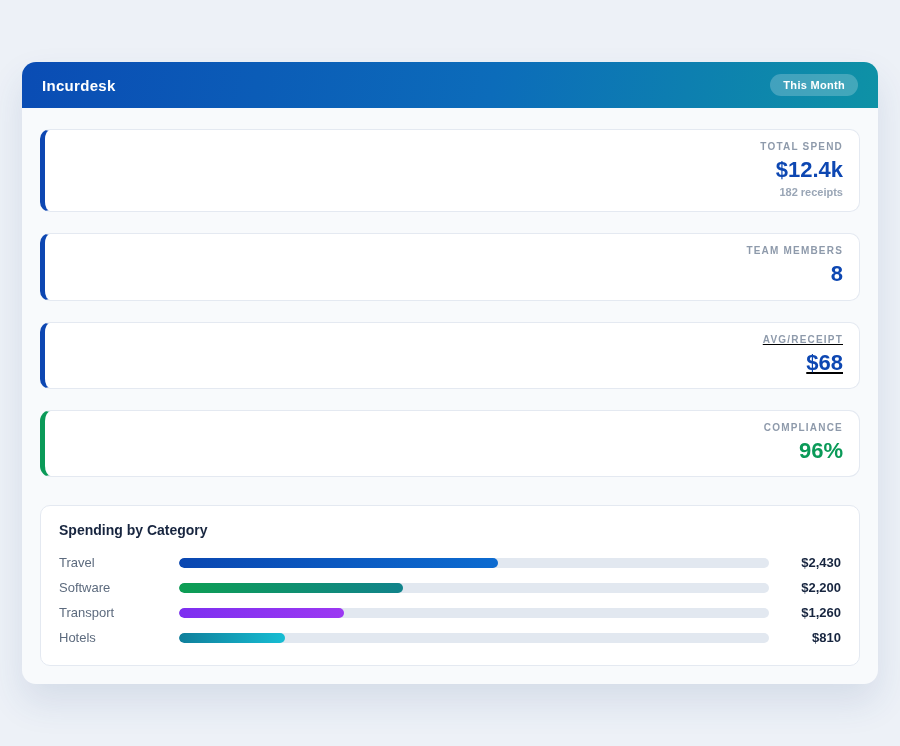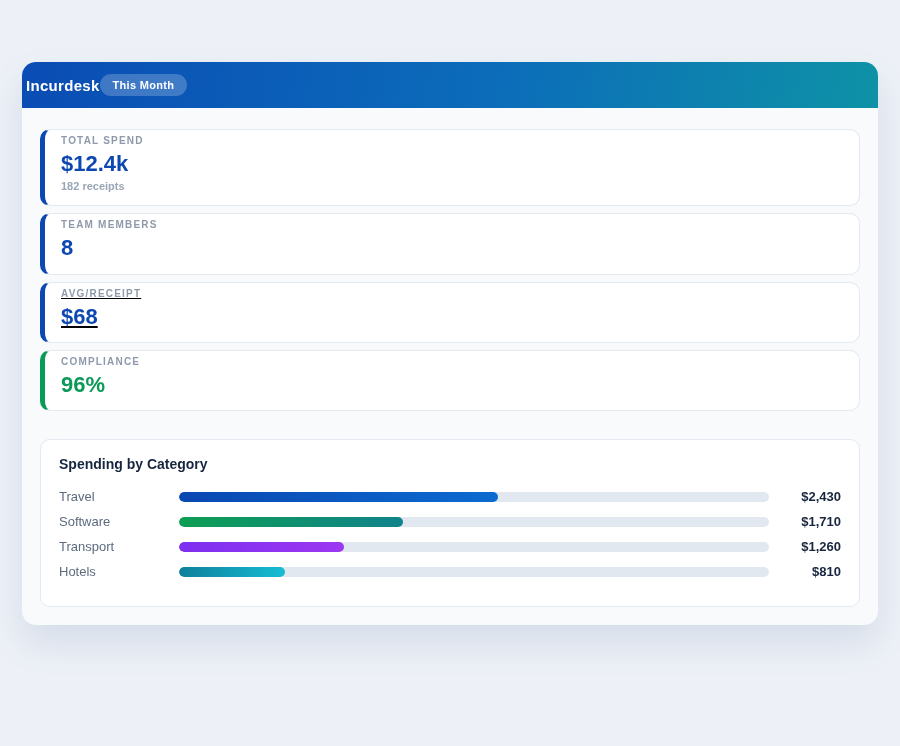--- a/index.html
+++ b/index.html
@@ -16,21 +16,22 @@
     border-radius: 14px;
     background: #f8fafc;
     box-shadow: 0 18px 36px rgba(45, 75, 135, 0.12);
     overflow: hidden;
   }
   .header {
     height: 46px;
     background: linear-gradient(100deg, #0a4cb4 0%, #0c6cba 55%, #0e92a6 100%);
     display: flex;
     align-items: center;
-    padding: 0 4px;
+    justify-content: space-between;
+    padding: 0 20px;
   }
   .app-title {
     color: #ffffff;
     font-weight: bold;
     font-size: 15px;
     letter-spacing: 0.3px;
   }
   .badge {
     background: rgba(255, 255, 255, 0.22);
     color: #ffffff;
@@ -40,22 +41,23 @@
     border-radius: 999px;
     letter-spacing: 0.3px;
     cursor: pointer;
   }
   .content { padding: 21px 18px 18px; }
   .stat-card {
     background: #ffffff;
     border: 1px solid #e4e9f1;
     border-left: 5px solid #0d47b2;
     border-radius: 10px;
-    padding: 5px 16px 13px;
-    margin-bottom: 7px;
+    padding: 11px 16px 13px;
+    margin-bottom: 21px;
+    text-align: right;
   }
   .stat-label {
     font-size: 10px;
     font-weight: bold;
     color: #8e9aab;
     letter-spacing: 1.2px;
   }
   .stat-value {
     font-size: 22px;
     font-weight: bold;
@@ -66,21 +68,21 @@
   .stat-sub {
     font-size: 11px;
     color: #9aa6b6;
     margin-top: 4px;
     font-weight: bold;
   }
   .chart-card {
     background: #ffffff;
     border: 1px solid #e4e9f1;
     border-radius: 10px;
-    padding: 16px 18px 22px;
+    padding: 16px 18px 15px;
     margin-top: 28px;
   }
   .chart-title {
     font-size: 14px;
     font-weight: bold;
     color: #17253f;
     margin-bottom: 12px;
   }
   .chart-row {
     display: flex;
@@ -134,41 +136,41 @@
     <div class="stat-card" style="border-left-color: rgb(13, 71, 178);">
       <div class="stat-label">TEAM MEMBERS</div>
       <div class="stat-value" style="color: rgb(13, 71, 178);">8</div>
     </div>
 
     <div class="stat-card" style="border-left-color: rgb(13, 71, 178); text-decoration: underline;">
       <div class="stat-label">AVG/RECEIPT</div>
       <div class="stat-value" style="color: rgb(13, 71, 178);">$68</div>
     </div>
 
-    <div class="stat-card" style="border-left-color: rgb(10, 154, 88);">
+    <div class="stat-card" style="border-left-color: rgb(10, 154, 88); border-radius: 11px;">
       <div class="stat-label">COMPLIANCE</div>
       <div class="stat-value" style="color: rgb(10, 154, 88);">96%</div>
     </div>
 
     <div class="chart-card">
       <div class="chart-title">Spending by Category</div>
       <div id="chart-rows">
           <div class="chart-row">
             <div class="row-label">Travel</div>
             <div class="bar-track" style="background: rgb(226, 232, 240);">
               <div class="bar-fill" style="width: 54%; background: linear-gradient(90deg, rgb(10, 71, 177), rgb(12, 107, 208));"></div>
             </div>
             <div class="row-value">$2,430</div>
           </div>
           <div class="chart-row">
             <div class="row-label">Software</div>
             <div class="bar-track" style="background: rgb(226, 232, 240);">
               <div class="bar-fill" style="width: 38%; background: linear-gradient(90deg, rgb(13, 158, 83), rgb(17, 131, 139));"></div>
             </div>
-            <div class="row-value">$1,710</div>
+            <div class="row-value">$2,200</div>
           </div>
           <div class="chart-row">
             <div class="row-label">Transport</div>
             <div class="bar-track" style="background: rgb(226, 232, 240);">
               <div class="bar-fill" style="width: 28%; background: linear-gradient(90deg, rgb(125, 47, 240), rgb(156, 56, 242));"></div>
             </div>
             <div class="row-value">$1,260</div>
           </div>
           <div class="chart-row">
             <div class="row-label">Hotels</div>

